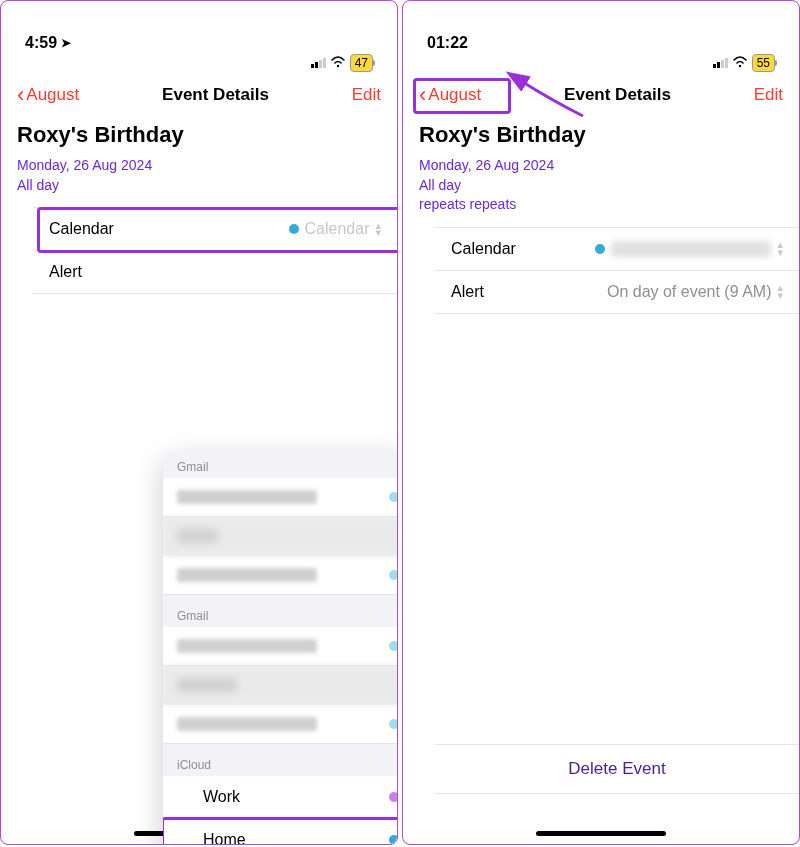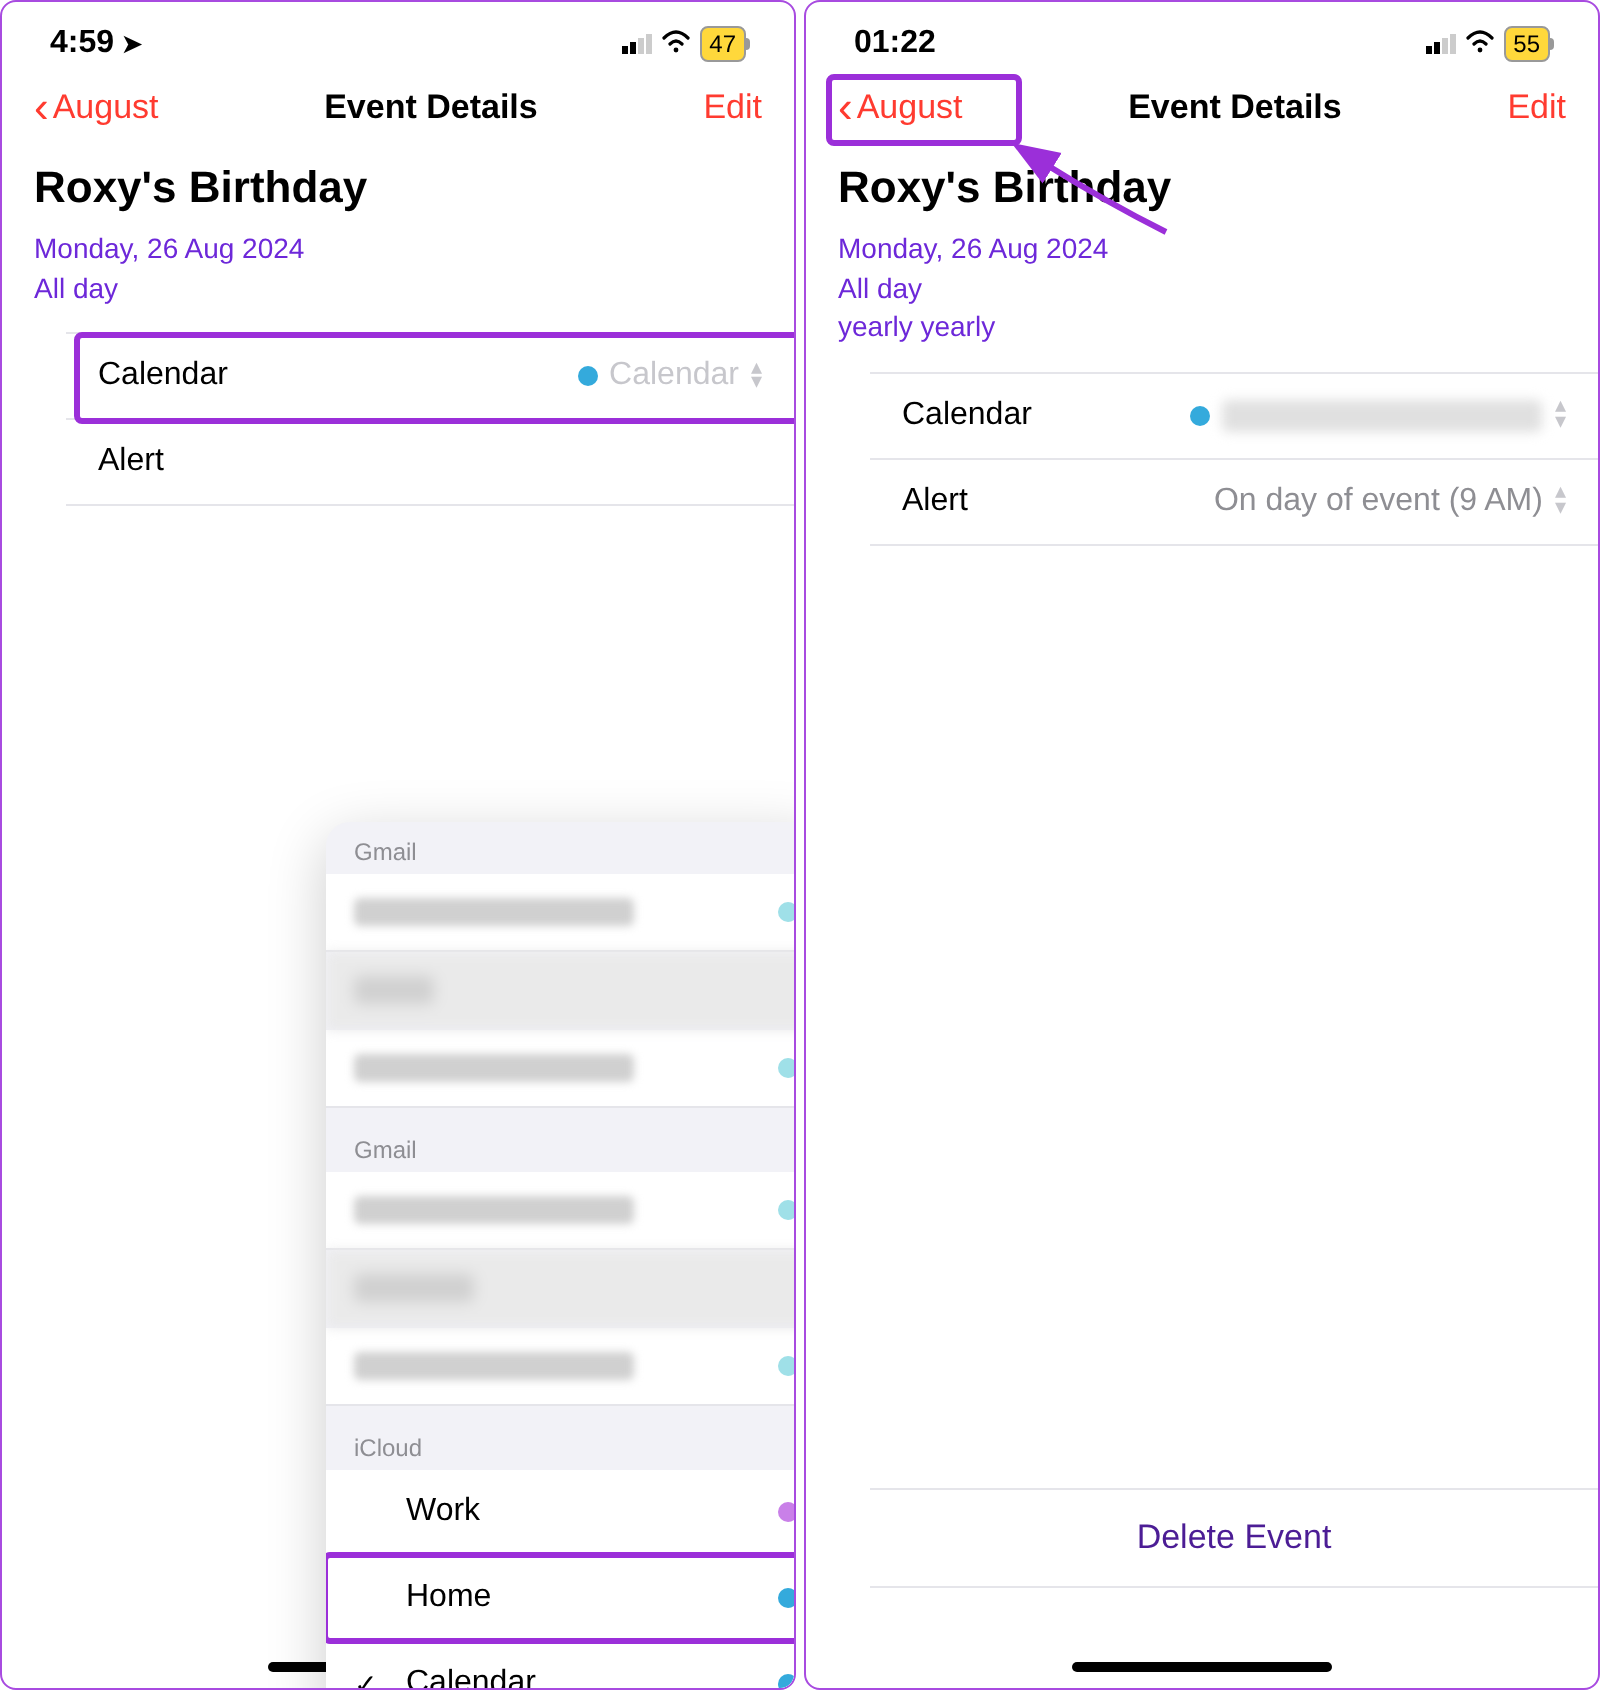--- a/index.html
+++ b/index.html
@@ -1,21 +1,21 @@
 <!DOCTYPE html>
 <html><head>
 <meta charset="utf-8">
 <style>
 * { box-sizing: border-box; margin: 0; padding: 0; font-family: -apple-system, BlinkMacSystemFont, "Segoe UI", sans-serif; }
 body { background: #fff; width: 800px; height: 847px; display: flex; position: relative; }
 .phone { width: 478px; height: 845px; border: 1px solid #a84be0; border-radius: 8px; background: #fff; position: relative; overflow: hidden; display: flex; flex-direction: column; }
 .phone-left { margin-right: 4px; }
 .status-bar { display: flex; justify-content: space-between; align-items: center; padding: 12px 24px 4px 24px; font-size: 16px; font-weight: 600; }
 .status-left { display: flex; align-items: center; gap: 4px; }
-.status-right { display: flex; align-items: center; gap: 4px; }
+.status-right { display: flex; align-items: center; gap: 4px; margin-top: 41px; }
 .location-icon { font-size: 12px; }
 .signal-bars { display: inline-flex; align-items: flex-end; gap: 1px; }
 .signal-bars span { width: 3px; background: #000; display: inline-block; }
 .signal-bars span:nth-child(1) { height: 4px; }
 .signal-bars span:nth-child(2) { height: 6px; }
 .signal-bars span:nth-child(3) { height: 8px; background: #ccc; }
 .signal-bars span:nth-child(4) { height: 10px; background: #ccc; }
 .wifi-icon { font-size: 14px; }
 .battery { border: 1px solid #999; border-radius: 4px; padding: 1px 4px; font-size: 12px; background: #ffd83b; position: relative; font-weight: 500; }
 .battery::after { content: ''; position: absolute; right: -3px; top: 5px; width: 2px; height: 6px; background: #999; border-radius: 0 2px 2px 0; }
@@ -193,21 +193,21 @@
     </div>
     <div class="nav-title">Event Details</div>
     <div class="nav-edit">Edit</div>
     <div class="highlight-box" style="top:2px; left:10px; width:98px; height:36px;"></div>
   </div>
   <div class="event-header">
     <div class="event-title">Roxy's Birthday</div>
     <div class="event-meta">
       <div>Monday, 26 Aug 2024</div>
       <div>All day</div>
-      <div>yearly yearly</div>
+      <div>repeats repeats</div>
     </div>
   </div>
   <div class="content">
     <div class="divider"></div>
     <div class="row">
       <span>Calendar</span>
       <span class="row-right">
         <span class="dot dot-blue"></span>
         <span class="blurred-value"></span>
         <span class="chev-updown">▴<br>▾</span>

